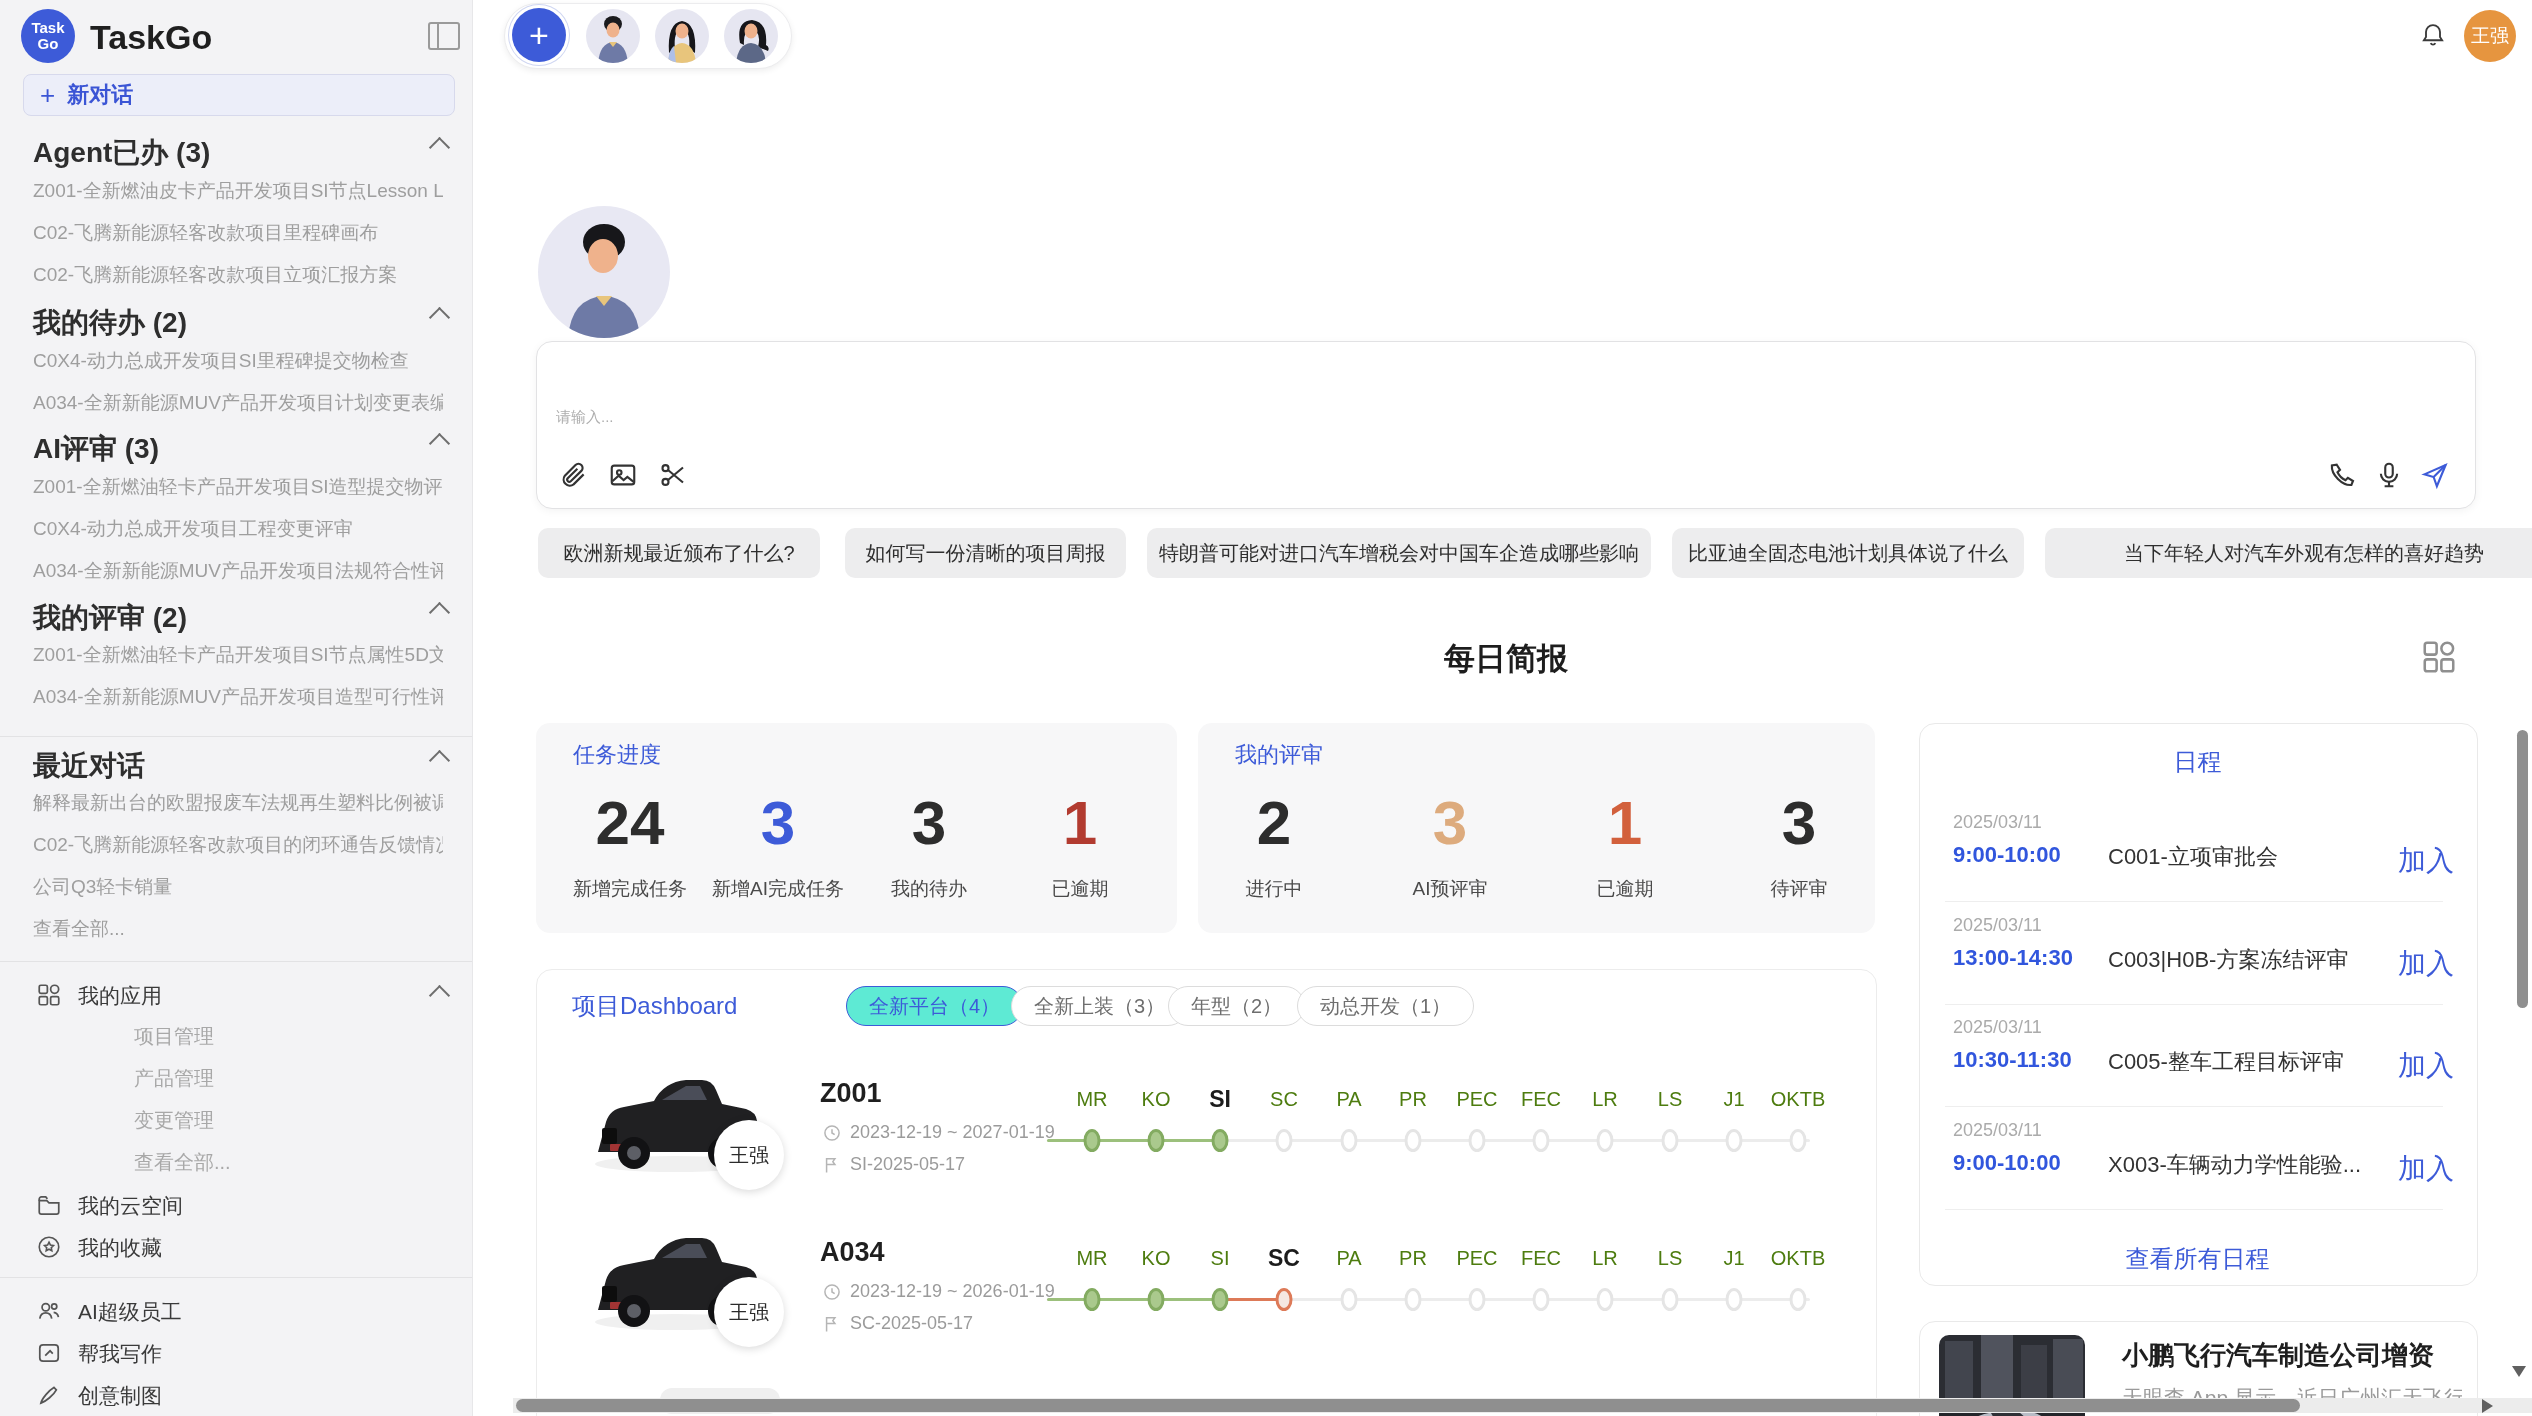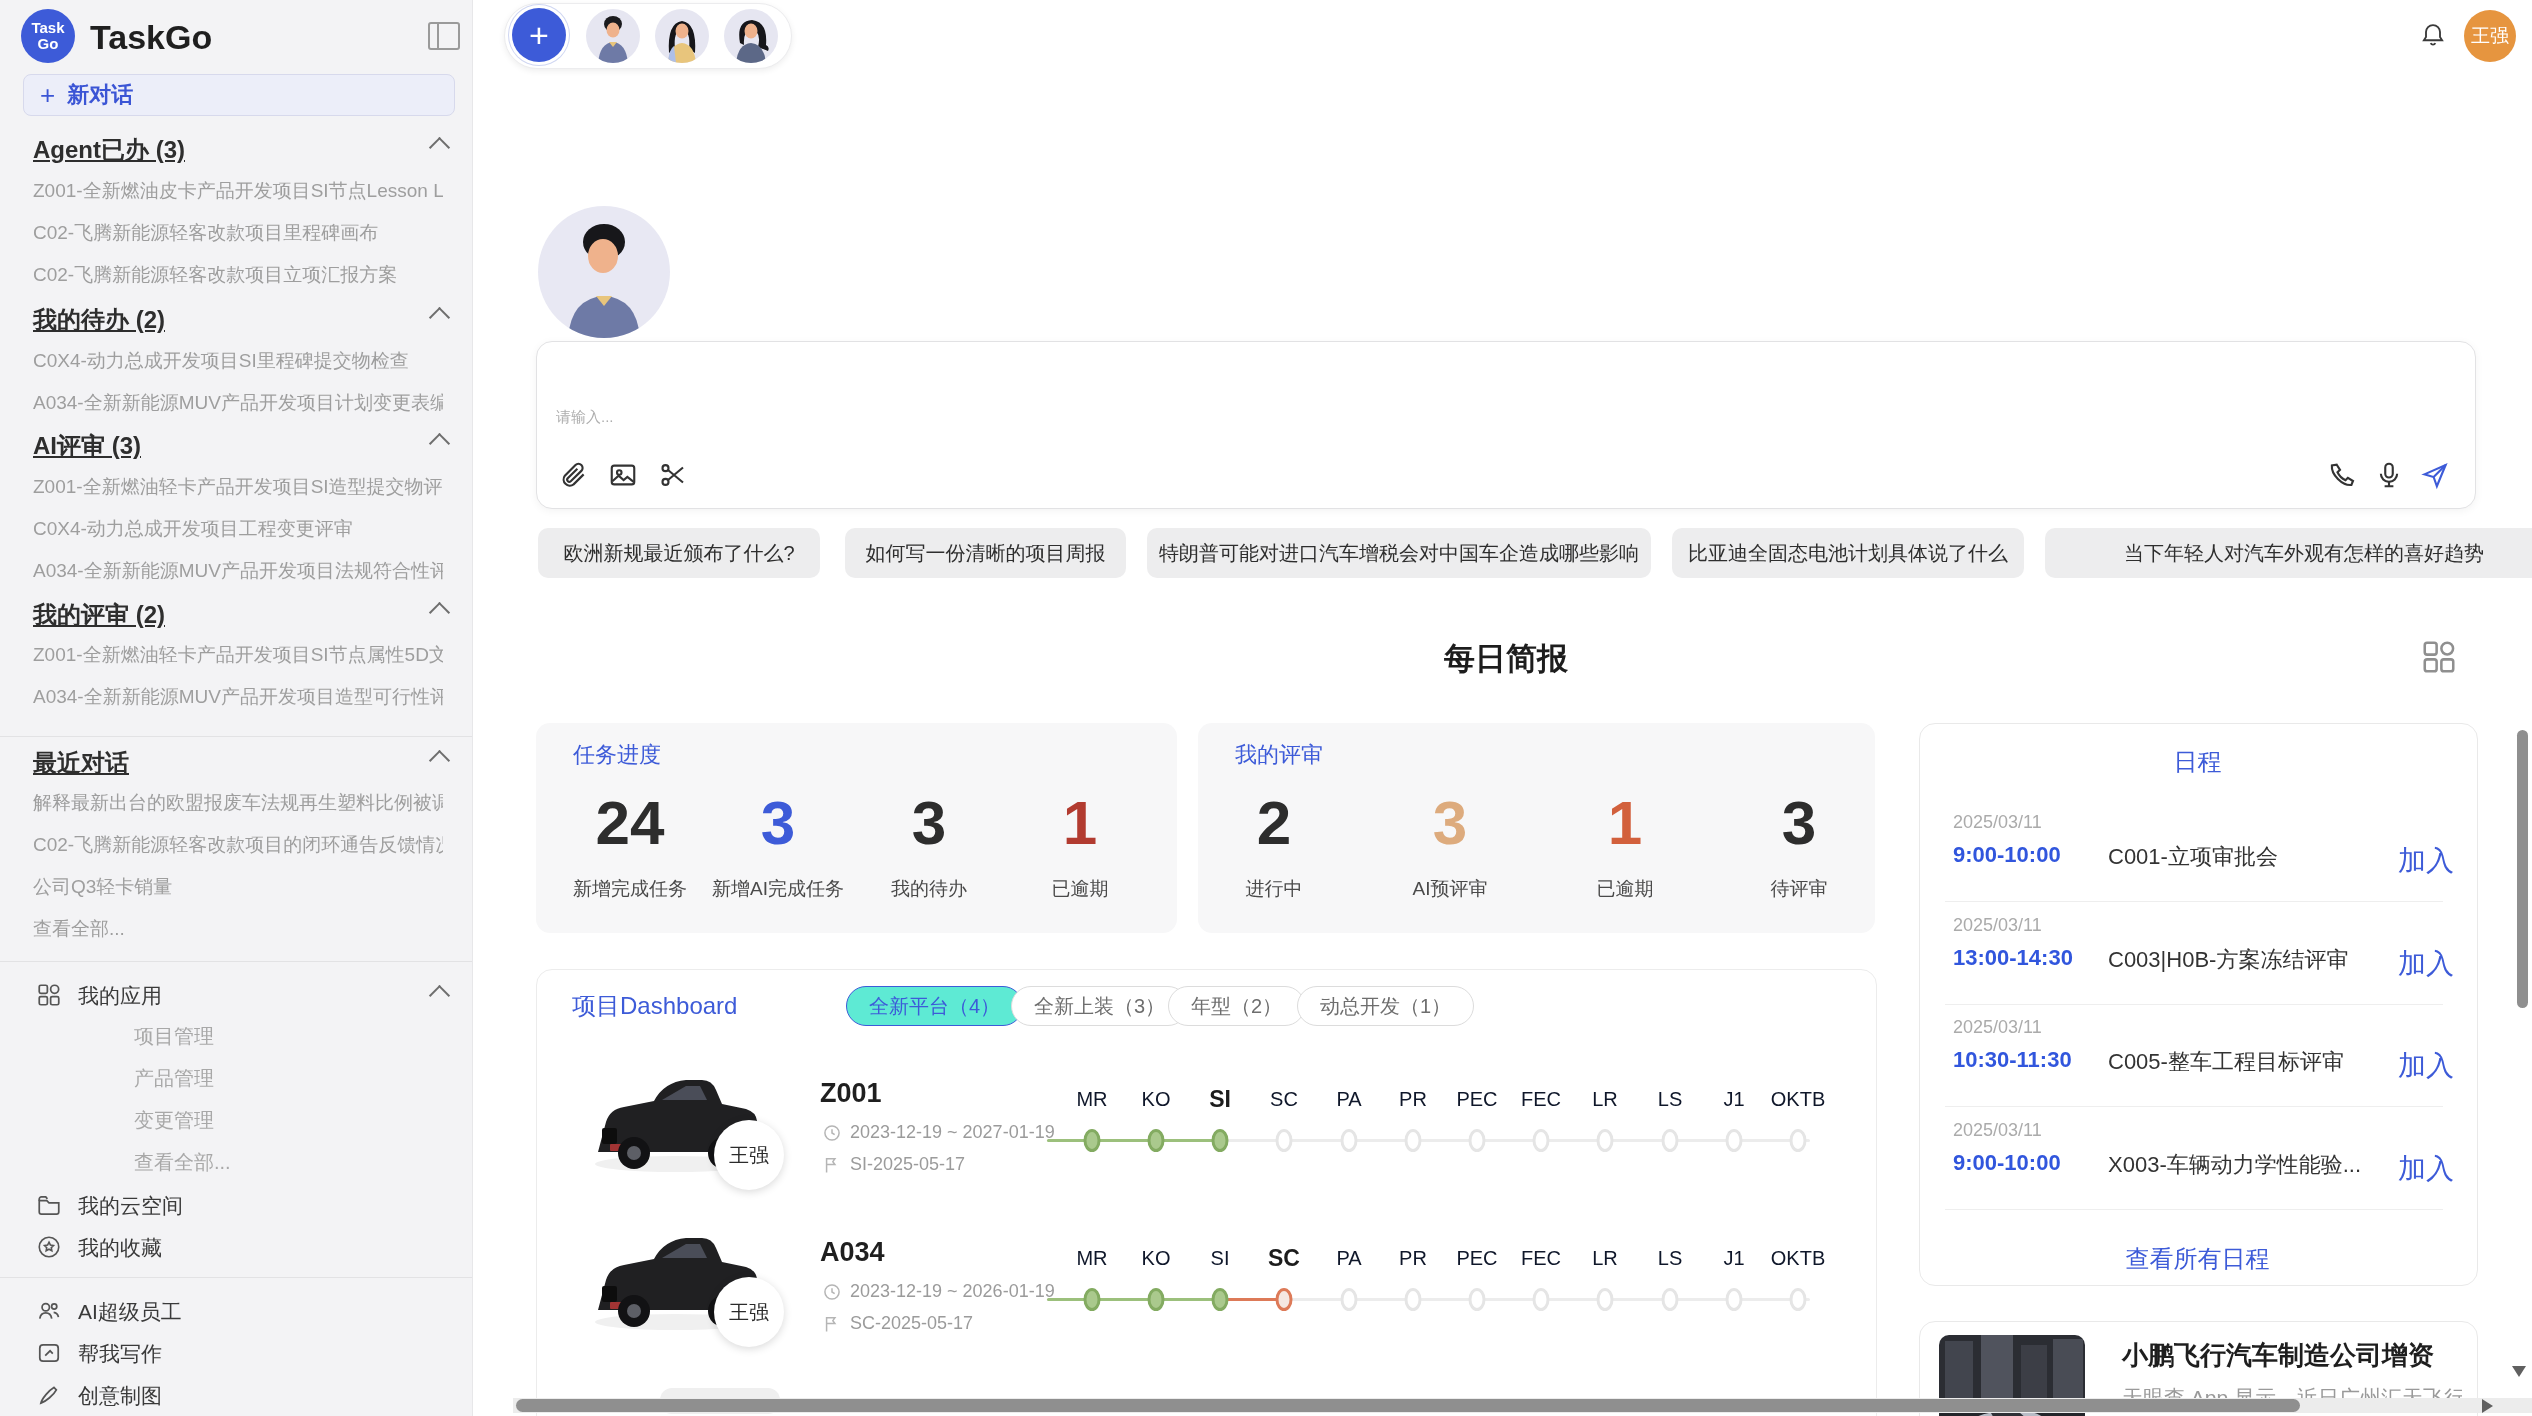--- a/index.html
+++ b/index.html
@@ -9,21 +9,21 @@
   
   .sidebar{position:absolute;left:0;top:0;width:472px;height:1416px;background:#f3f3f5;border-right:1px solid #e7e7e9;}
   .logo-circle{position:absolute;left:21px;top:9px;width:54px;height:54px;border-radius:50%;background:#3d5bd8;color:#fff;
     display:flex;flex-direction:column;align-items:center;justify-content:center;font-size:15px;line-height:16px;font-weight:600;}
   .app-title{position:absolute;left:90px;top:18px;font-size:34px;font-weight:700;color:#1f1f1f;}
   .collapse-btn{position:absolute;left:428px;top:22px;width:28px;height:24px;border:2px solid #9a9a9a;border-radius:3px;}
   .collapse-btn::after{content:"";position:absolute;left:7px;top:0;width:2px;height:100%;background:#9a9a9a;}
   .newchat{position:absolute;left:23px;top:74px;width:432px;height:42px;background:#eceef9;border:1px solid #d7d9ec;border-radius:8px;
     display:flex;align-items:center;gap:12px;padding-left:16px;box-sizing:border-box;color:#3b55d5;font-size:22px;font-weight:600;}
   .newchat .plus{font-size:26px;font-weight:400;}
-  .sec-h{position:absolute;left:33px;font-size:24px;font-weight:600;color:#2e2e2e;white-space:nowrap;text-decoration:underline;}
+  .sec-h{position:absolute;left:33px;font-size:28px;font-weight:600;color:#2e2e2e;white-space:nowrap;}
   .s-item{position:absolute;left:33px;width:410px;font-size:19px;color:#9e9e9e;white-space:nowrap;overflow:hidden;}
   .chev{position:absolute;left:432px;width:13px;height:13px;border-right:2px solid #6e6e6e;border-bottom:2px solid #6e6e6e;transform:rotate(-135deg);}
   .divider{position:absolute;left:0;width:472px;height:1px;background:#e2e2e4;}
   .row-ic{position:absolute;left:36px;width:26px;height:26px;}
   .row-lb{position:absolute;left:78px;font-size:21px;color:#3a3a3a;white-space:nowrap;}
   .sub-item{position:absolute;left:90px;font-size:20px;color:#a8a8a8;white-space:nowrap;margin-left:44px;}
 
   
   .pill{position:absolute;left:504px;top:3px;width:286px;height:64px;background:#fff;border:1px solid #ececee;border-radius:34px;
     box-shadow:0 2px 6px rgba(0,0,0,.07);}
@@ -63,21 +63,21 @@
   .dash-title{position:absolute;left:572px;top:990px;font-size:24px;color:#3d5bd8;}
   .tab{position:absolute;top:986px;height:40px;border-radius:22px;display:flex;align-items:center;justify-content:center;
     font-size:20px;box-sizing:border-box;padding:0 22px;white-space:nowrap;}
   .tab.active{border:1px solid #3d5bd8;color:#3d5bd8;background:#5eead4;}
   .tab.idle{border:1px solid #dcdcdc;color:#6e6e6e;background:#fff;}
   .truck{position:absolute;width:190px;height:140px;}
   .owner{position:absolute;width:70px;height:70px;border-radius:50%;background:#fff;box-shadow:0 2px 8px rgba(0,0,0,.15);
     display:flex;align-items:center;justify-content:center;font-size:20px;color:#2b2b2b;}
   .pname{position:absolute;font-size:27px;font-weight:700;color:#1f1f1f;}
   .meta{position:absolute;display:flex;align-items:center;gap:8px;font-size:18px;color:#9b9b9b;}
-  .m-label{position:absolute;transform:translateX(-50%);font-size:20px;color:#0f172a;white-space:nowrap;}
+  .m-label{position:absolute;transform:translateX(-50%);font-size:20px;color:#4d7c0f;white-space:nowrap;}
   .m-label.cur{color:#1c1c1c;font-weight:700;font-size:23px;}
   .line{position:absolute;height:3px;border-radius:2px;}
   .node{position:absolute;width:17px;height:23px;border-radius:50%;box-sizing:border-box;transform:translateX(-50%);}
   .n-done{background:#aac98d;border:3px solid #83ab61;}
   .n-todo{background:#fff;border:3px solid #e5e5e5;}
   .n-warn{background:#f5e7e2;border:3px solid #dd7a58;}
   .stub{position:absolute;left:660px;top:1388px;width:120px;height:26px;background:#efefef;border-radius:12px;}
 
   
   .sched{position:absolute;left:1919px;top:723px;width:557px;height:561px;background:#fff;border:1px solid #e9e9e9;border-radius:16px;}

